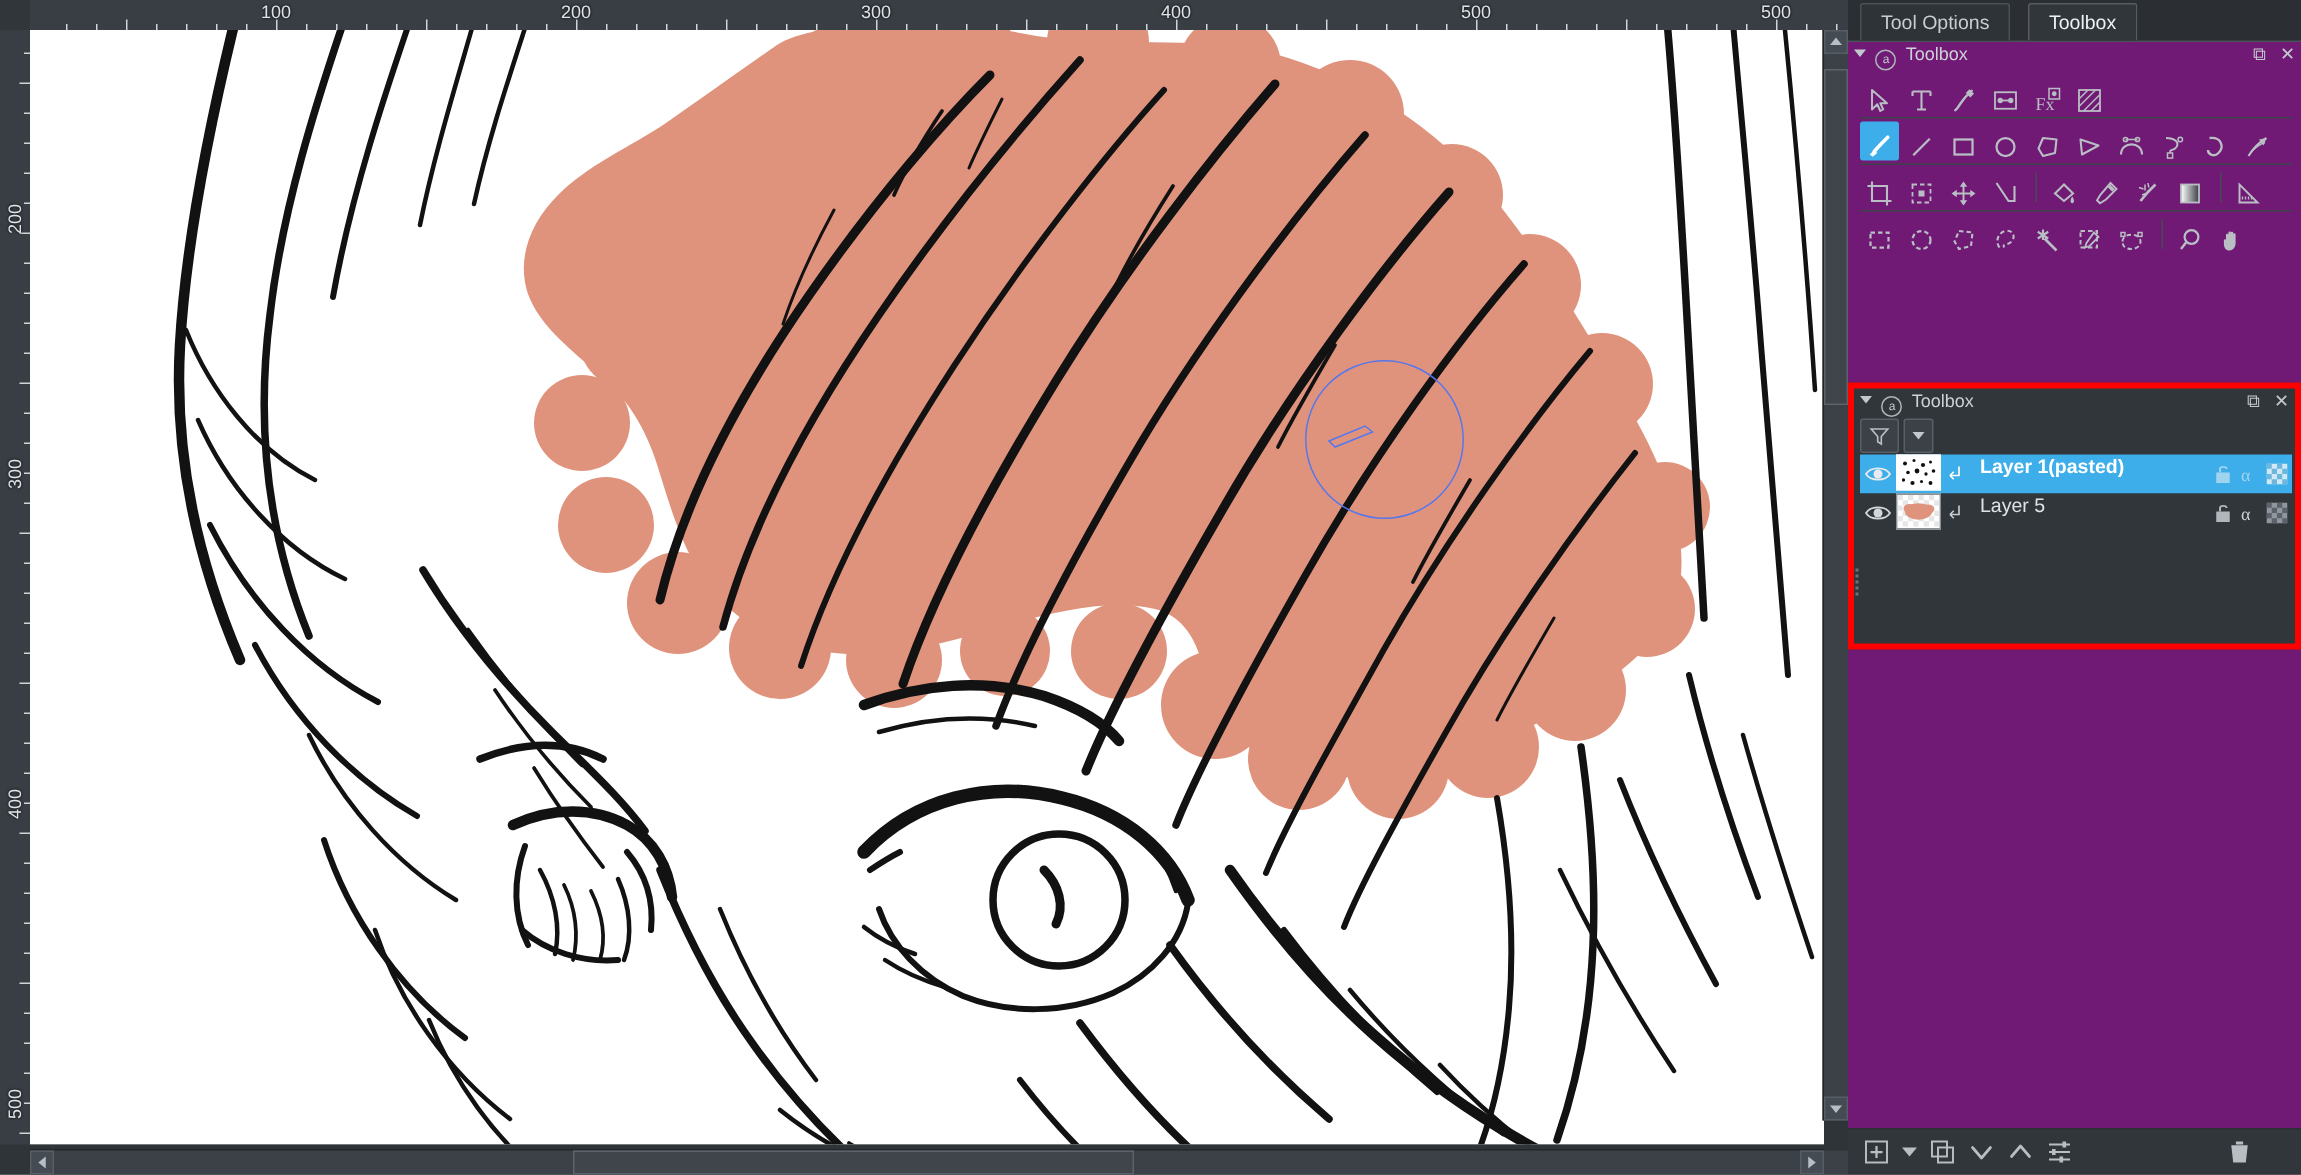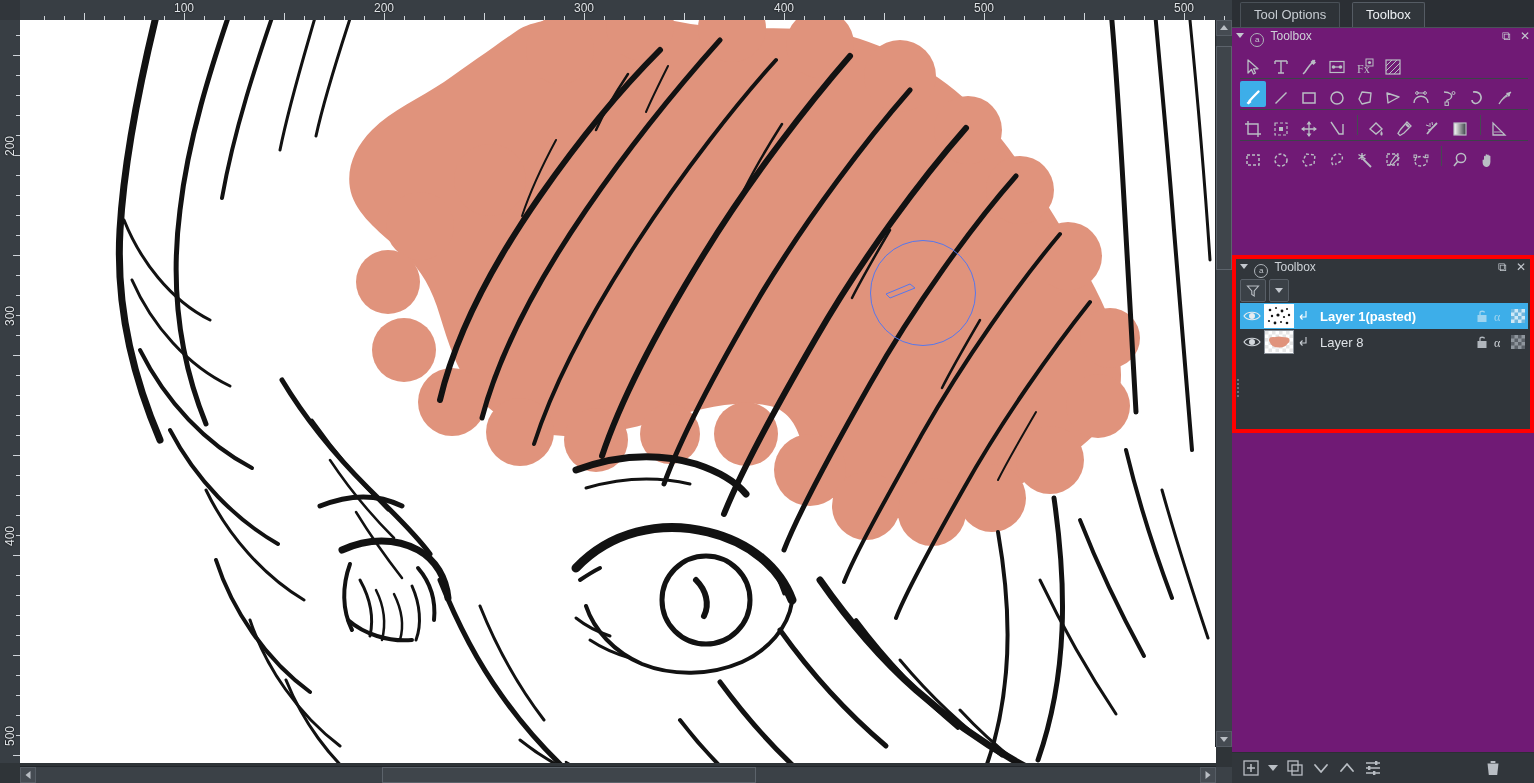--- a/index.html
+++ b/index.html
@@ -89,21 +89,21 @@
   .fdrop{width:18px;height:21px;background:#3b4147;border:1px solid #585f67;border-radius:2px;
      display:flex;align-items:center;justify-content:center;}
 
   .opacity-wrap{display:flex;align-items:stretch;margin:2px 2px 2px 4px;}
   .opacity-bar{flex:1;height:19px;background:#3daee9;border:1px solid #2f97cc;border-radius:2px;
     display:flex;align-items:center;justify-content:center;color:#ffffff;font-size:13px;}
   .spin{width:12px;display:flex;flex-direction:column;margin-left:1px;}
   .spin div{flex:1;background:#3b4147;border:1px solid #585f67;position:relative;}
 
   .layerlist{margin:1px 2px 0 4px;background:#31363b;}
-  .lrow{display:flex;align-items:center;height:26px;background:#31363b;}
+  .lrow{display:flex;height:26px;background:#31363b;}
   .lrow.selected{background:#3daee9;}
   .lrow .eye{width:24px;display:flex;align-items:center;justify-content:center;}
   .lthumb{width:28px;height:22px;border:1px solid #8a9199;background:#fff;position:relative;overflow:hidden;}
   .lrow.selected .lthumb{border-color:#ffffff;}
   .linherit{width:18px;display:flex;align-items:center;justify-content:center;}
   .lname{flex:1;padding-left:8px;font-size:13px;color:#dfe3e7;white-space:nowrap;overflow:hidden;}
   .lrow.selected .lname{color:#ffffff;font-weight:bold;}
   .lprops{display:flex;align-items:center;gap:2px;padding-right:2px;}
   .lprops span{width:16px;height:18px;display:flex;align-items:center;justify-content:center;}
 
@@ -768,21 +768,21 @@
                   <ellipse cx="14" cy="11" rx="9" ry="5.5" fill="#e0937c"></ellipse>
                   <ellipse cx="8" cy="9" rx="4" ry="3" fill="#e0937c"></ellipse>
                   <ellipse cx="20" cy="9.5" rx="4.5" ry="3.2" fill="#e0937c"></ellipse>
                 </svg>
             </div>
             <div class="linherit">
               <svg width="14" height="14" viewBox="0 0 14 14">
                   <path d="M10,2 L10,8 L4,8 M4,8 L6.5,5.5 M4,8 L6.5,10.5" fill="none" stroke="#c8cdd3" stroke-width="1.1"></path>
                 </svg>
             </div>
-            <div class="lname">Layer 8</div>
+            <div class="lname">Layer 5</div>
             <div class="lprops">
               <span>
                 <svg width="12" height="14" viewBox="0 0 12 14">
                     <rect x="1.5" y="6" width="9" height="7" fill="#b0b6bc"></rect>
                     <path d="M4,6 L4,3.6 C4,1.8 8.4,1.8 8.4,3.6" fill="none" stroke="#b0b6bc" stroke-width="1.3"></path>
                   </svg>
               </span>
               <span>
                 <svg width="14" height="14" viewBox="0 0 14 14">
                     <text x="1" y="11.5" font-family="Liberation Serif, serif" font-size="12" fill="#cdd2d7">α</text>

